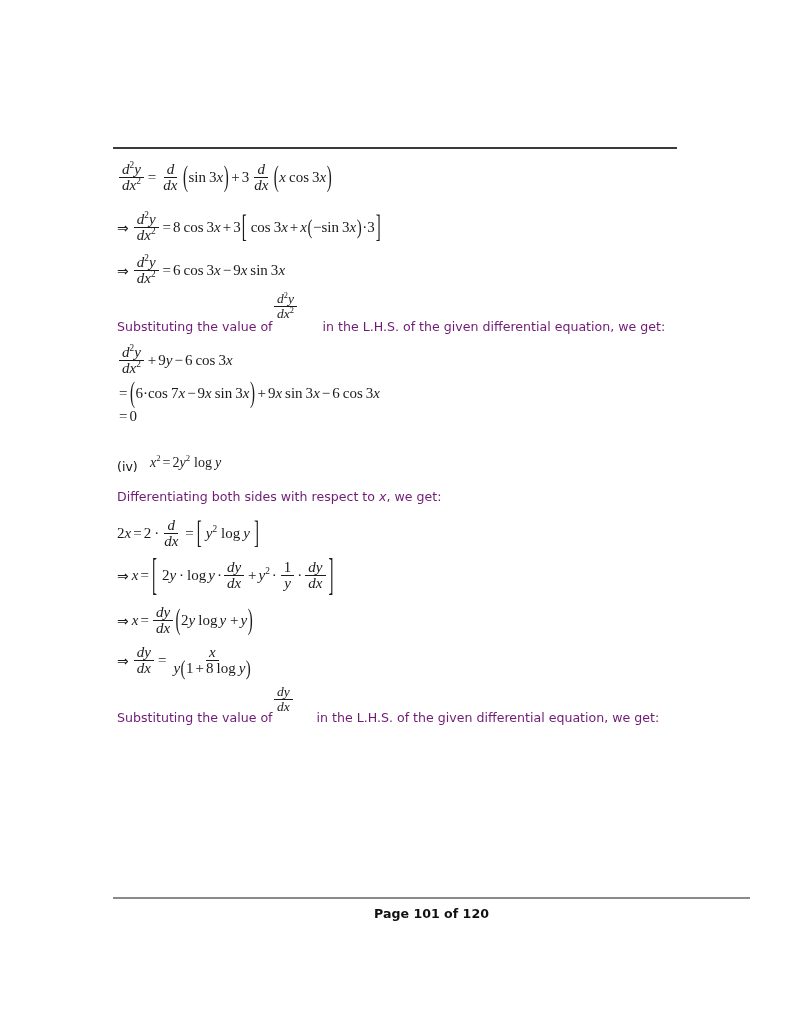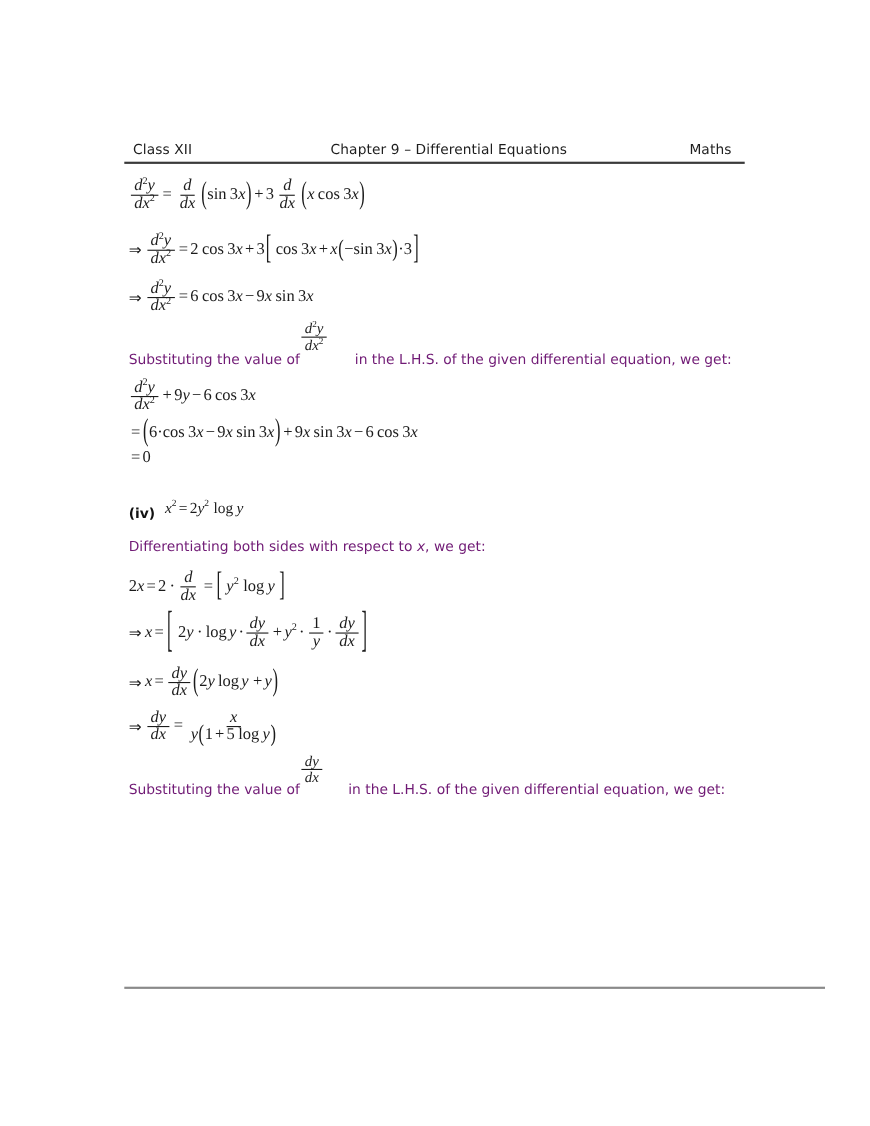--- a/index.html
+++ b/index.html
@@ -130,21 +130,21 @@
     font-family: "Liberation Serif", "DejaVu Serif", serif;
     font-style: italic;
     font-size: 13.5px;
     color: #1b1b1b;
     white-space: nowrap;
   }
 
   .label-bold {
     position: absolute;
     font-size: 12.6px;
-    font-weight: bold;
+    font-weight: normal;
     color: #111;
   }
 
   .ital { font-style: italic; }
 
   
   .footer-rule {
     position: absolute;
     left: 113px;
     top: 897px;
@@ -161,25 +161,20 @@
     font-size: 12.6px;
     font-weight: bold;
     color: #111;
   }
 </style>
 </head>
 <body>
 
 <div class="page">
 
-  <div class="header">
-    <span class="h-left">Class XII</span>
-    <span class="h-center">Chapter 9 – Differential Equations</span>
-    <span class="h-right">Maths</span>
-  </div>
   <div class="header-rule"></div>
 
   <div class="math" style="left:117px; top:162px;">
     <span class="frac">
       <span class="num">d<sup class="exn">2</sup>y</span>
       <span class="den">dx<sup class="exn">2</sup></span>
     </span>
     <span class="op">=</span>
     <span class="frac">
       <span class="num">d</span>
@@ -202,21 +197,21 @@
       <span class="paren big">)</span>
   </div>
 
   <div class="math" style="left:117px; top:212px;">
     <span class="arrow">⇒</span>
     <span class="frac">
       <span class="num">d<sup class="exn">2</sup>y</span>
       <span class="den">dx<sup class="exn">2</sup></span>
     </span>
     <span class="op">=</span>
-    <span class="up">2 cos 3</span>
+    <span class="up">8 cos 3</span>
       <span>x</span>
     <span class="op">+</span>
       <span class="up">3</span>
     <span class="brk">[</span>
     <span class="up" style="padding-left:3px">cos 3</span>
       <span>x</span>
     <span class="op">+</span>
       <span>x</span>
       <span class="paren">(</span>
       <span class="up">−</span>
@@ -264,21 +259,21 @@
       <span class="up">9</span>
       <span>y</span>
     <span class="op">−</span>
       <span class="up">6 cos 3</span>
       <span>x</span>
   </div>
 
   <div class="math" style="left:117px; top:385px;">
     <span class="op">=</span>
     <span class="paren big">(</span>
-      <span class="up">6·cos 3</span>
+      <span class="up">6·cos 7</span>
       <span>x</span>
     <span class="op">−</span>
       <span class="up">9</span>
       <span>x</span>
       <span class="up"> sin 3</span>
       <span>x</span>
       <span class="paren big">)</span>
     <span class="op">+</span>
       <span class="up">9</span>
       <span>x</span>
@@ -376,31 +371,32 @@
 
   <div class="math" style="left:117px; top:645px;">
     <span class="arrow">⇒</span>
     <span class="frac">
       <span class="num">dy</span>
       <span class="den">dx</span>
     </span>
     <span class="op">=</span>
     <span class="frac">
       <span class="num">x</span>
-      <span class="den">y<span class="paren">(</span><span class="up">1</span><span class="op">+</span><span class="up">5 log</span><span style="padding-left:3px">y</span><span class="paren">)</span></span>
+      <span class="den">y<span class="paren">(</span><span class="up">1</span><span class="op">+</span><span class="up">8 log</span><span style="padding-left:3px">y</span><span class="paren">)</span></span>
     </span>
   </div>
 
   <div class="prose" style="left:117px; top:709px;">
     <span>Substituting the value of</span>
     <span style="display:inline-block; width:36px;"></span>
     <span>in the L.H.S. of the given differential equation, we get:</span>
   </div>
   <div class="inline-math" style="left:272px; top:685px;">
     <span class="frac small">
       <span class="num">dy</span>
       <span class="den">dx</span>
     </span>
   </div>
 
   <div class="footer-rule"></div>
+  <div class="footer-text">Page 101 of 120</div>
 
 </div>
 
 </body></html>

